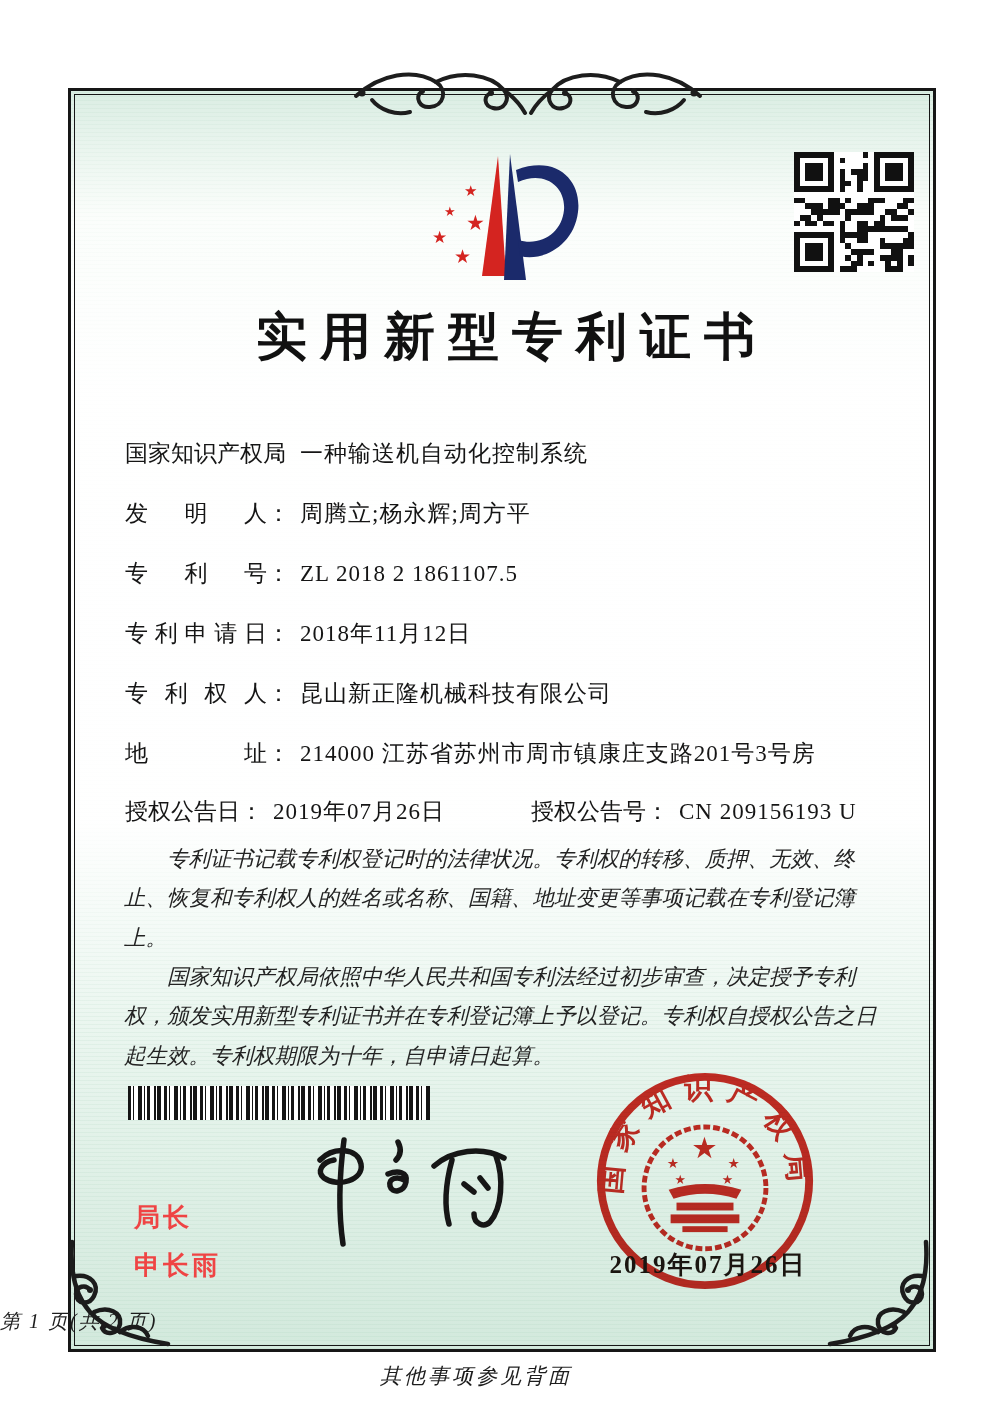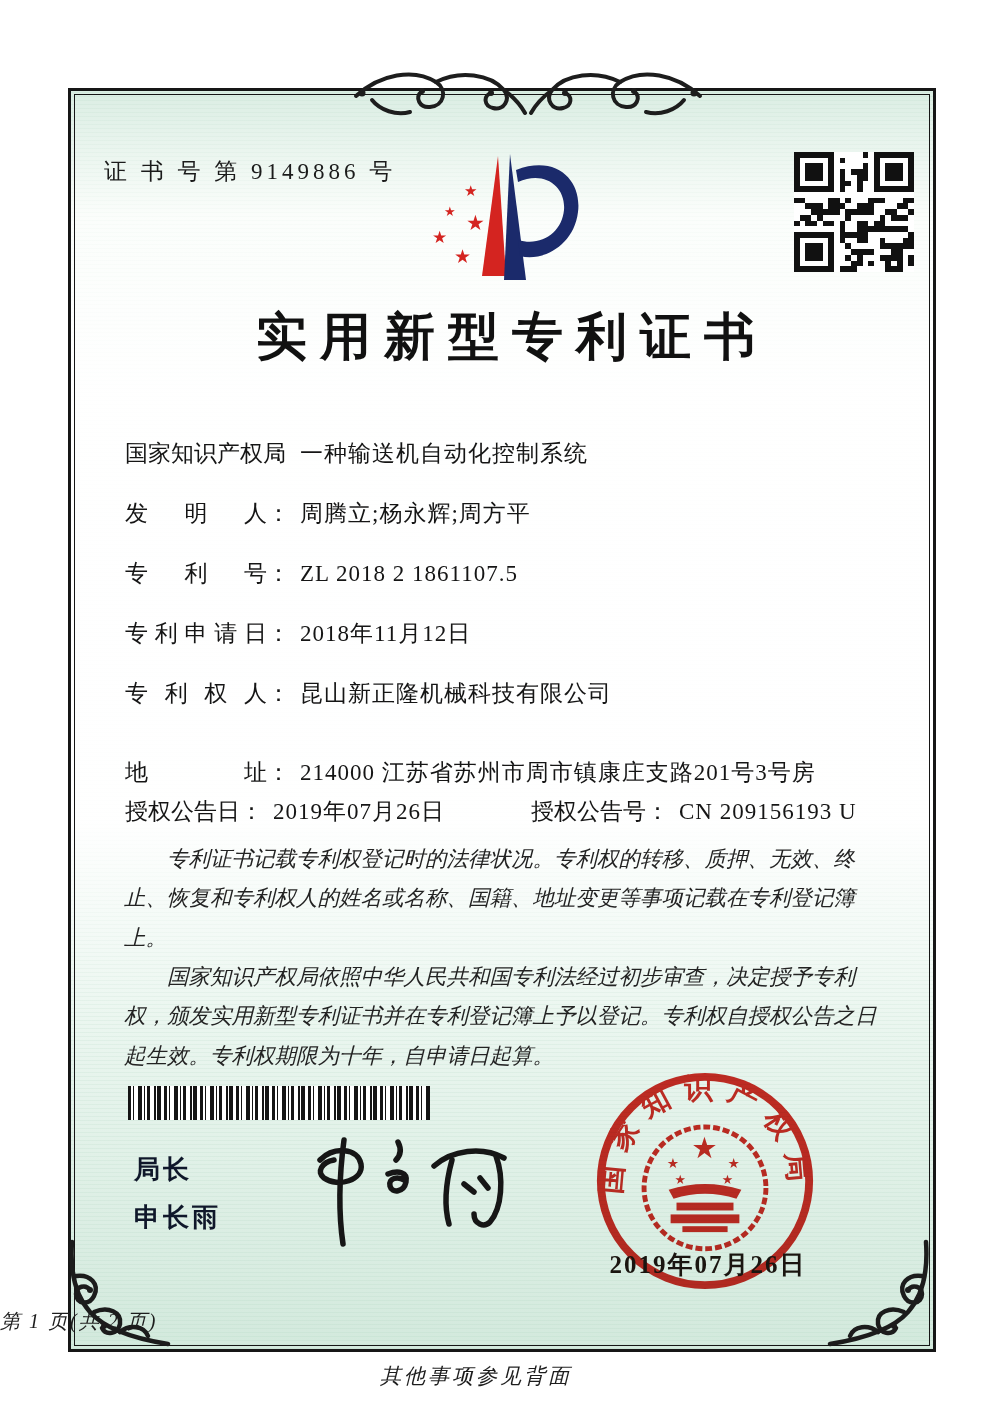--- a/index.html
+++ b/index.html
@@ -38,21 +38,21 @@
   .paras p{margin:0;text-indent:2em;}
 
   .barcode{position:absolute;left:128px;top:1086px;width:302px;height:34px;
     background-image:repeating-linear-gradient(90deg,
       #141414 0 3px,#fff 3px 5px,#141414 5px 6px,#fff 6px 10px,
       #141414 10px 14px,#fff 14px 16px,#141414 16px 17px,#fff 17px 19px,
       #141414 19px 22px,#fff 22px 26px,#141414 26px 28px,#fff 28px 29px,
       #141414 29px 33px,#fff 33px 36px);}
 
   .officer{position:absolute;left:134px;font-family:"Liberation Sans","DejaVu Sans",sans-serif;
-           font-weight:bold;font-size:26px;color:#0f172a;letter-spacing:3px;}
+           font-weight:bold;font-size:26px;color:#ef4444;letter-spacing:3px;margin-top:48px;}
   .sig{position:absolute;left:282px;top:1126px;}
 
   .seal{position:absolute;left:592px;top:1068px;width:226px;height:226px;
         mix-blend-mode:multiply;opacity:.96;}
   .seal-date{position:absolute;left:598px;top:1248px;width:220px;text-align:center;
              font-size:25px;font-weight:bold;letter-spacing:2px;color:#1a1510;}
 
   .page-info{position:absolute;left:0;top:1308px;width:1000px;text-align:left;
              font-size:20px;font-style:italic;color:#1d1d1d;letter-spacing:2px;}
   .back-note{position:absolute;left:0;top:1362px;width:952px;text-align:center;
@@ -112,21 +112,20 @@
       <path d="M16,40 C30,38 40,48 34,60 C29,70 16,68 16,58 C16,50 26,48 30,54"></path>
       <path d="M34,76 C48,70 62,76 60,88 C58,98 46,100 42,92"></path>
       <path d="M60,96 C70,88 84,90 88,100"></path>
     </g>
     <g fill="#1c1c1c">
         <circle cx="30" cy="54" r="3"></circle>
         <circle cx="44" cy="90" r="3"></circle>
       </g>
   </svg>
 
-  <div class="cert-no">证 书 号 第 9149886 号</div>
 
   <svg class="logo" width="165" height="145" viewBox="0 0 165 145">
     <g fill="#d42420" font-family="DejaVu Sans,sans-serif">
       <text x="46" y="48" font-size="15">★</text>
       <text x="26" y="68" font-size="13">★</text>
       <text x="48" y="82" font-size="21">★</text>
       <text x="14" y="95" font-size="17">★</text>
       <text x="36" y="115" font-size="19">★</text>
     </g>
     <polygon points="80,8 64,128 88,128" fill="#d42420"></polygon>
@@ -281,21 +280,21 @@
     </div>
     <div class="frow" style="top:558px;">
       <span class="lab">专利号</span><span>：</span><span class="val">ZL 2018 2 1861107.5</span>
     </div>
     <div class="frow" style="top:618px;">
       <span class="lab">专利申请日</span><span>：</span><span class="val">2018年11月12日</span>
     </div>
     <div class="frow" style="top:678px;">
       <span class="lab">专利权人</span><span>：</span><span class="val">昆山新正隆机械科技有限公司</span>
     </div>
-    <div class="frow" style="top:738px;margin-top:19px;">
+    <div class="frow" style="top:738px;">
       <span class="lab">地址</span><span>：</span><span class="val">214000 江苏省苏州市周市镇康庄支路201号3号房</span>
     </div>
     <div class="frow" style="top:796px;">
       <span class="lab2">授权公告日</span><span>：</span><span class="val">2019年07月26日</span><span class="lab2 pair2">授权公告号</span><span>：</span><span class="val">CN 209156193 U</span>
     </div>
   </div>
 
   <div class="paras">
     <p>专利证书记载专利权登记时的法律状况。专利权的转移、质押、无效、终止、恢复和专利权人的姓名或名称、国籍、地址变更等事项记载在专利登记簿上。</p>
     <p>国家知识产权局依照中华人民共和国专利法经过初步审查，决定授予专利权，颁发实用新型专利证书并在专利登记簿上予以登记。专利权自授权公告之日起生效。专利权期限为十年，自申请日起算。</p>

